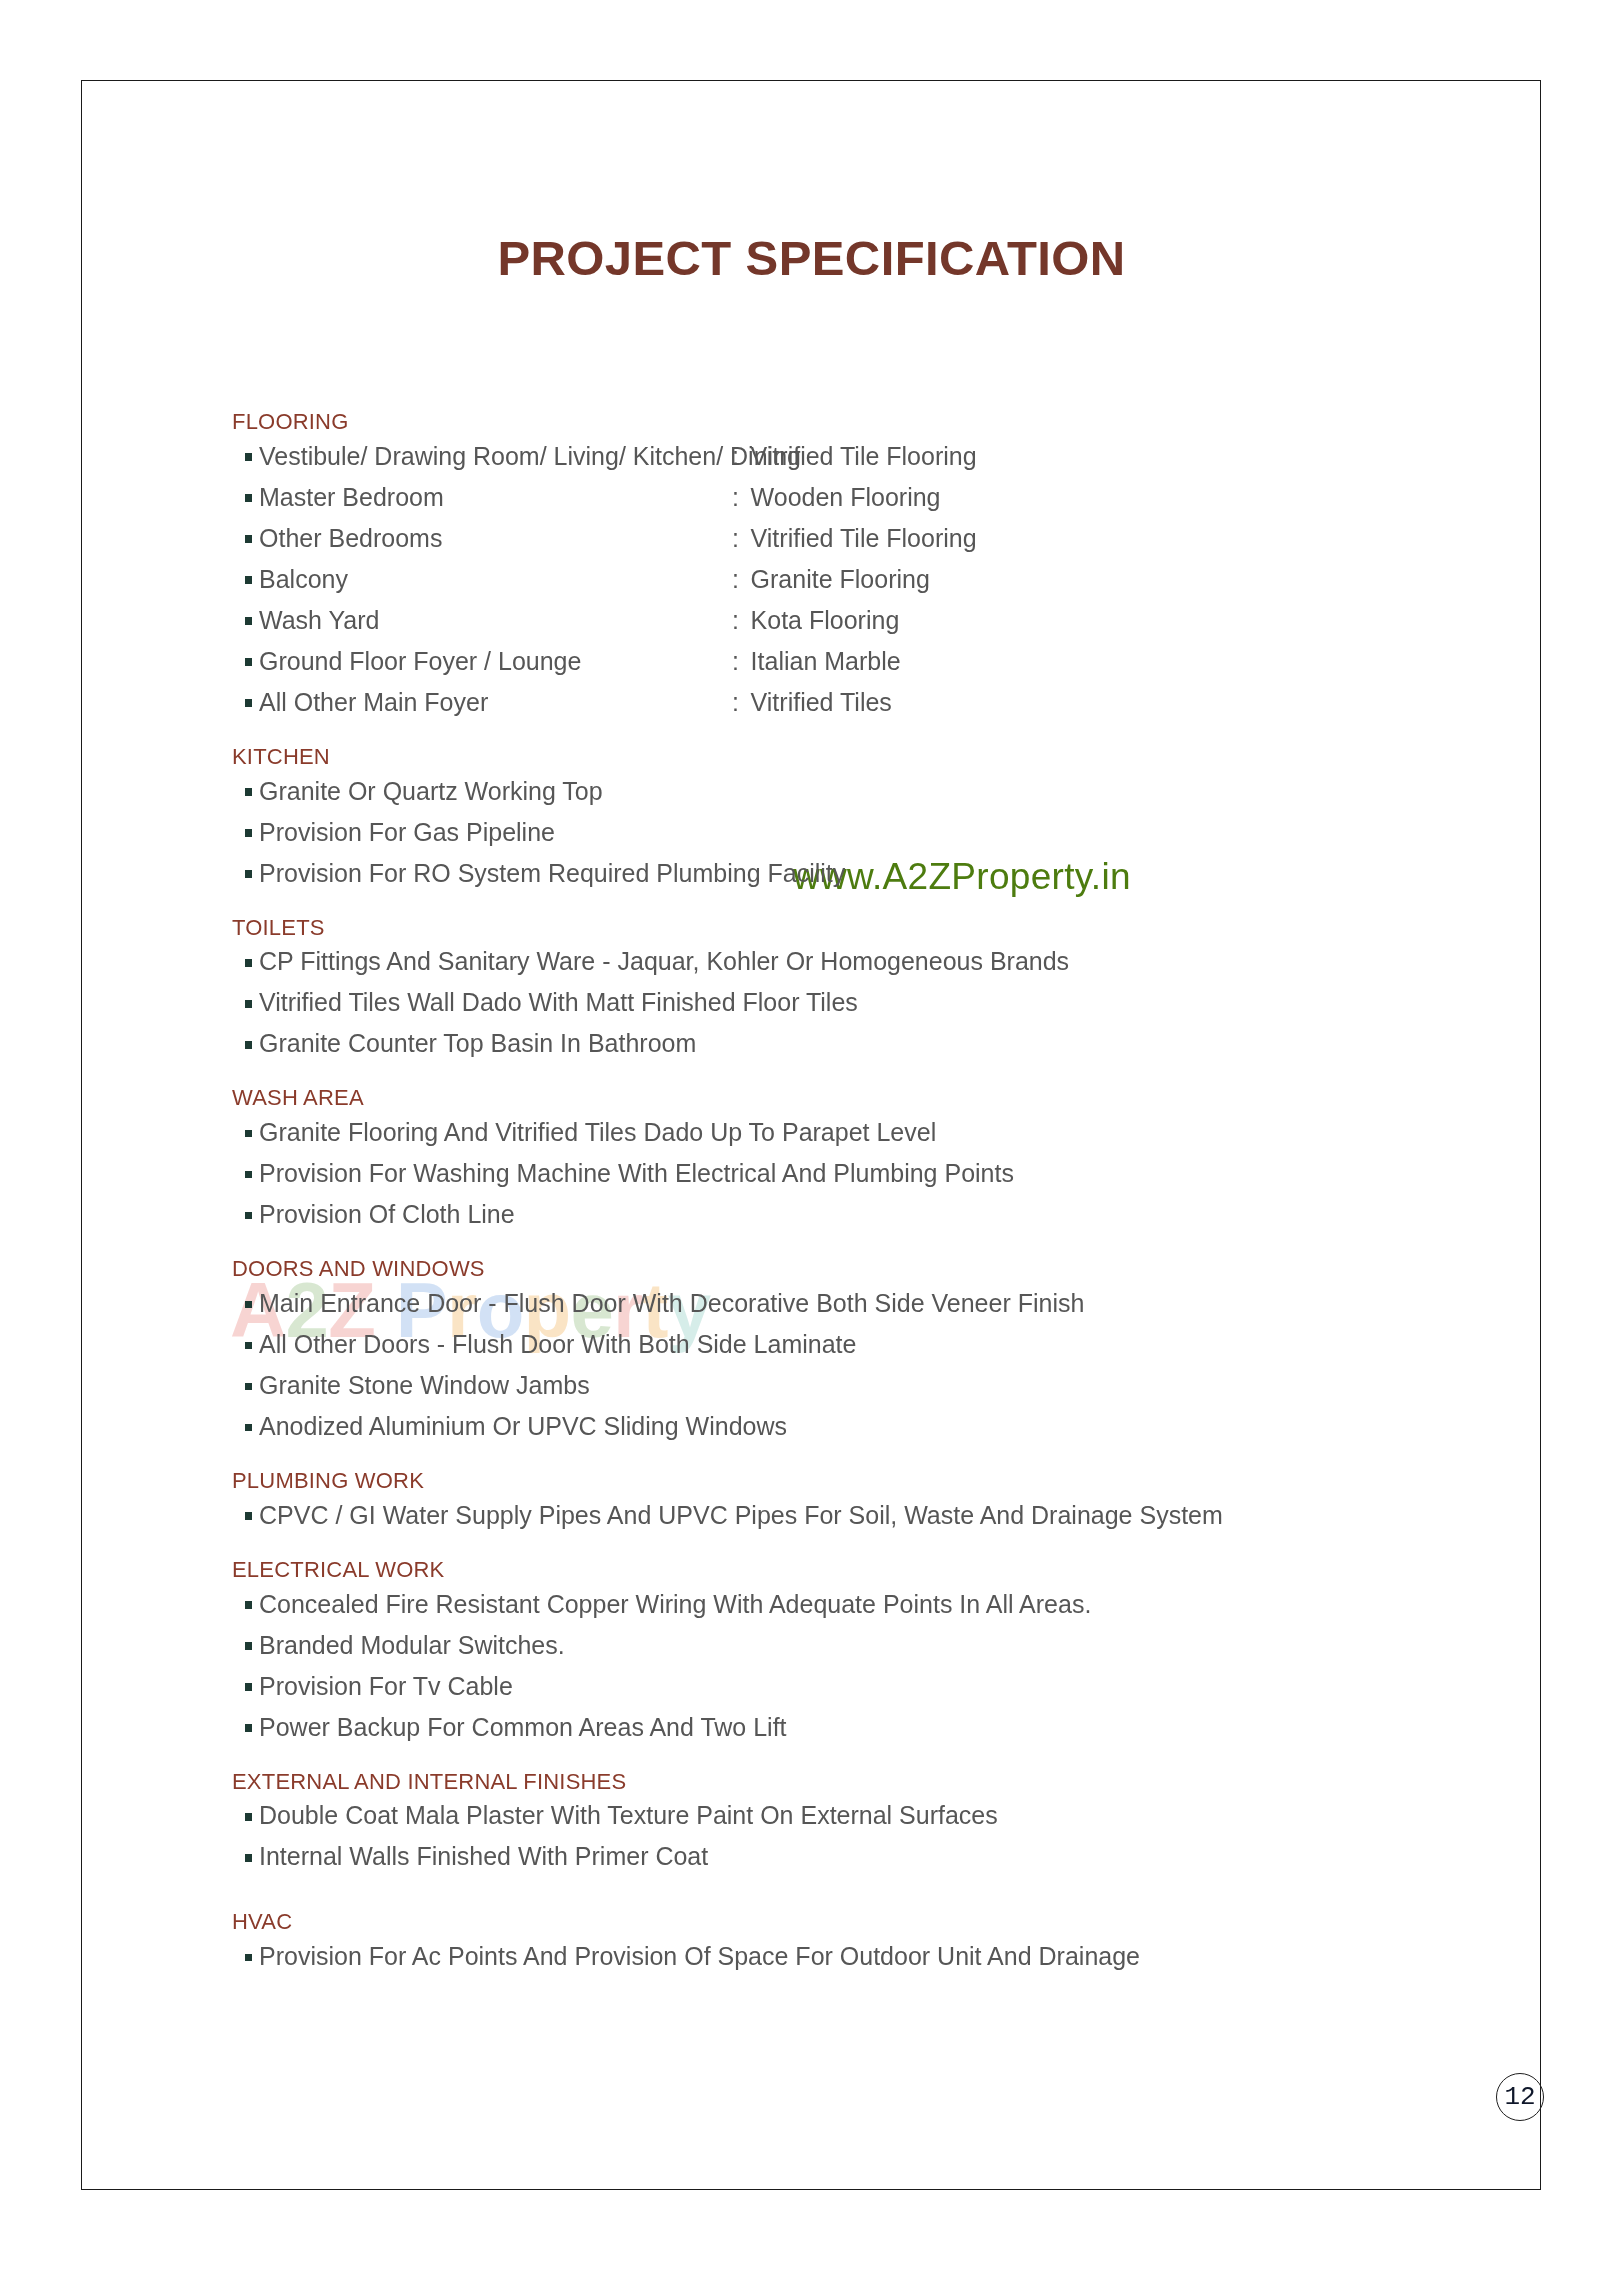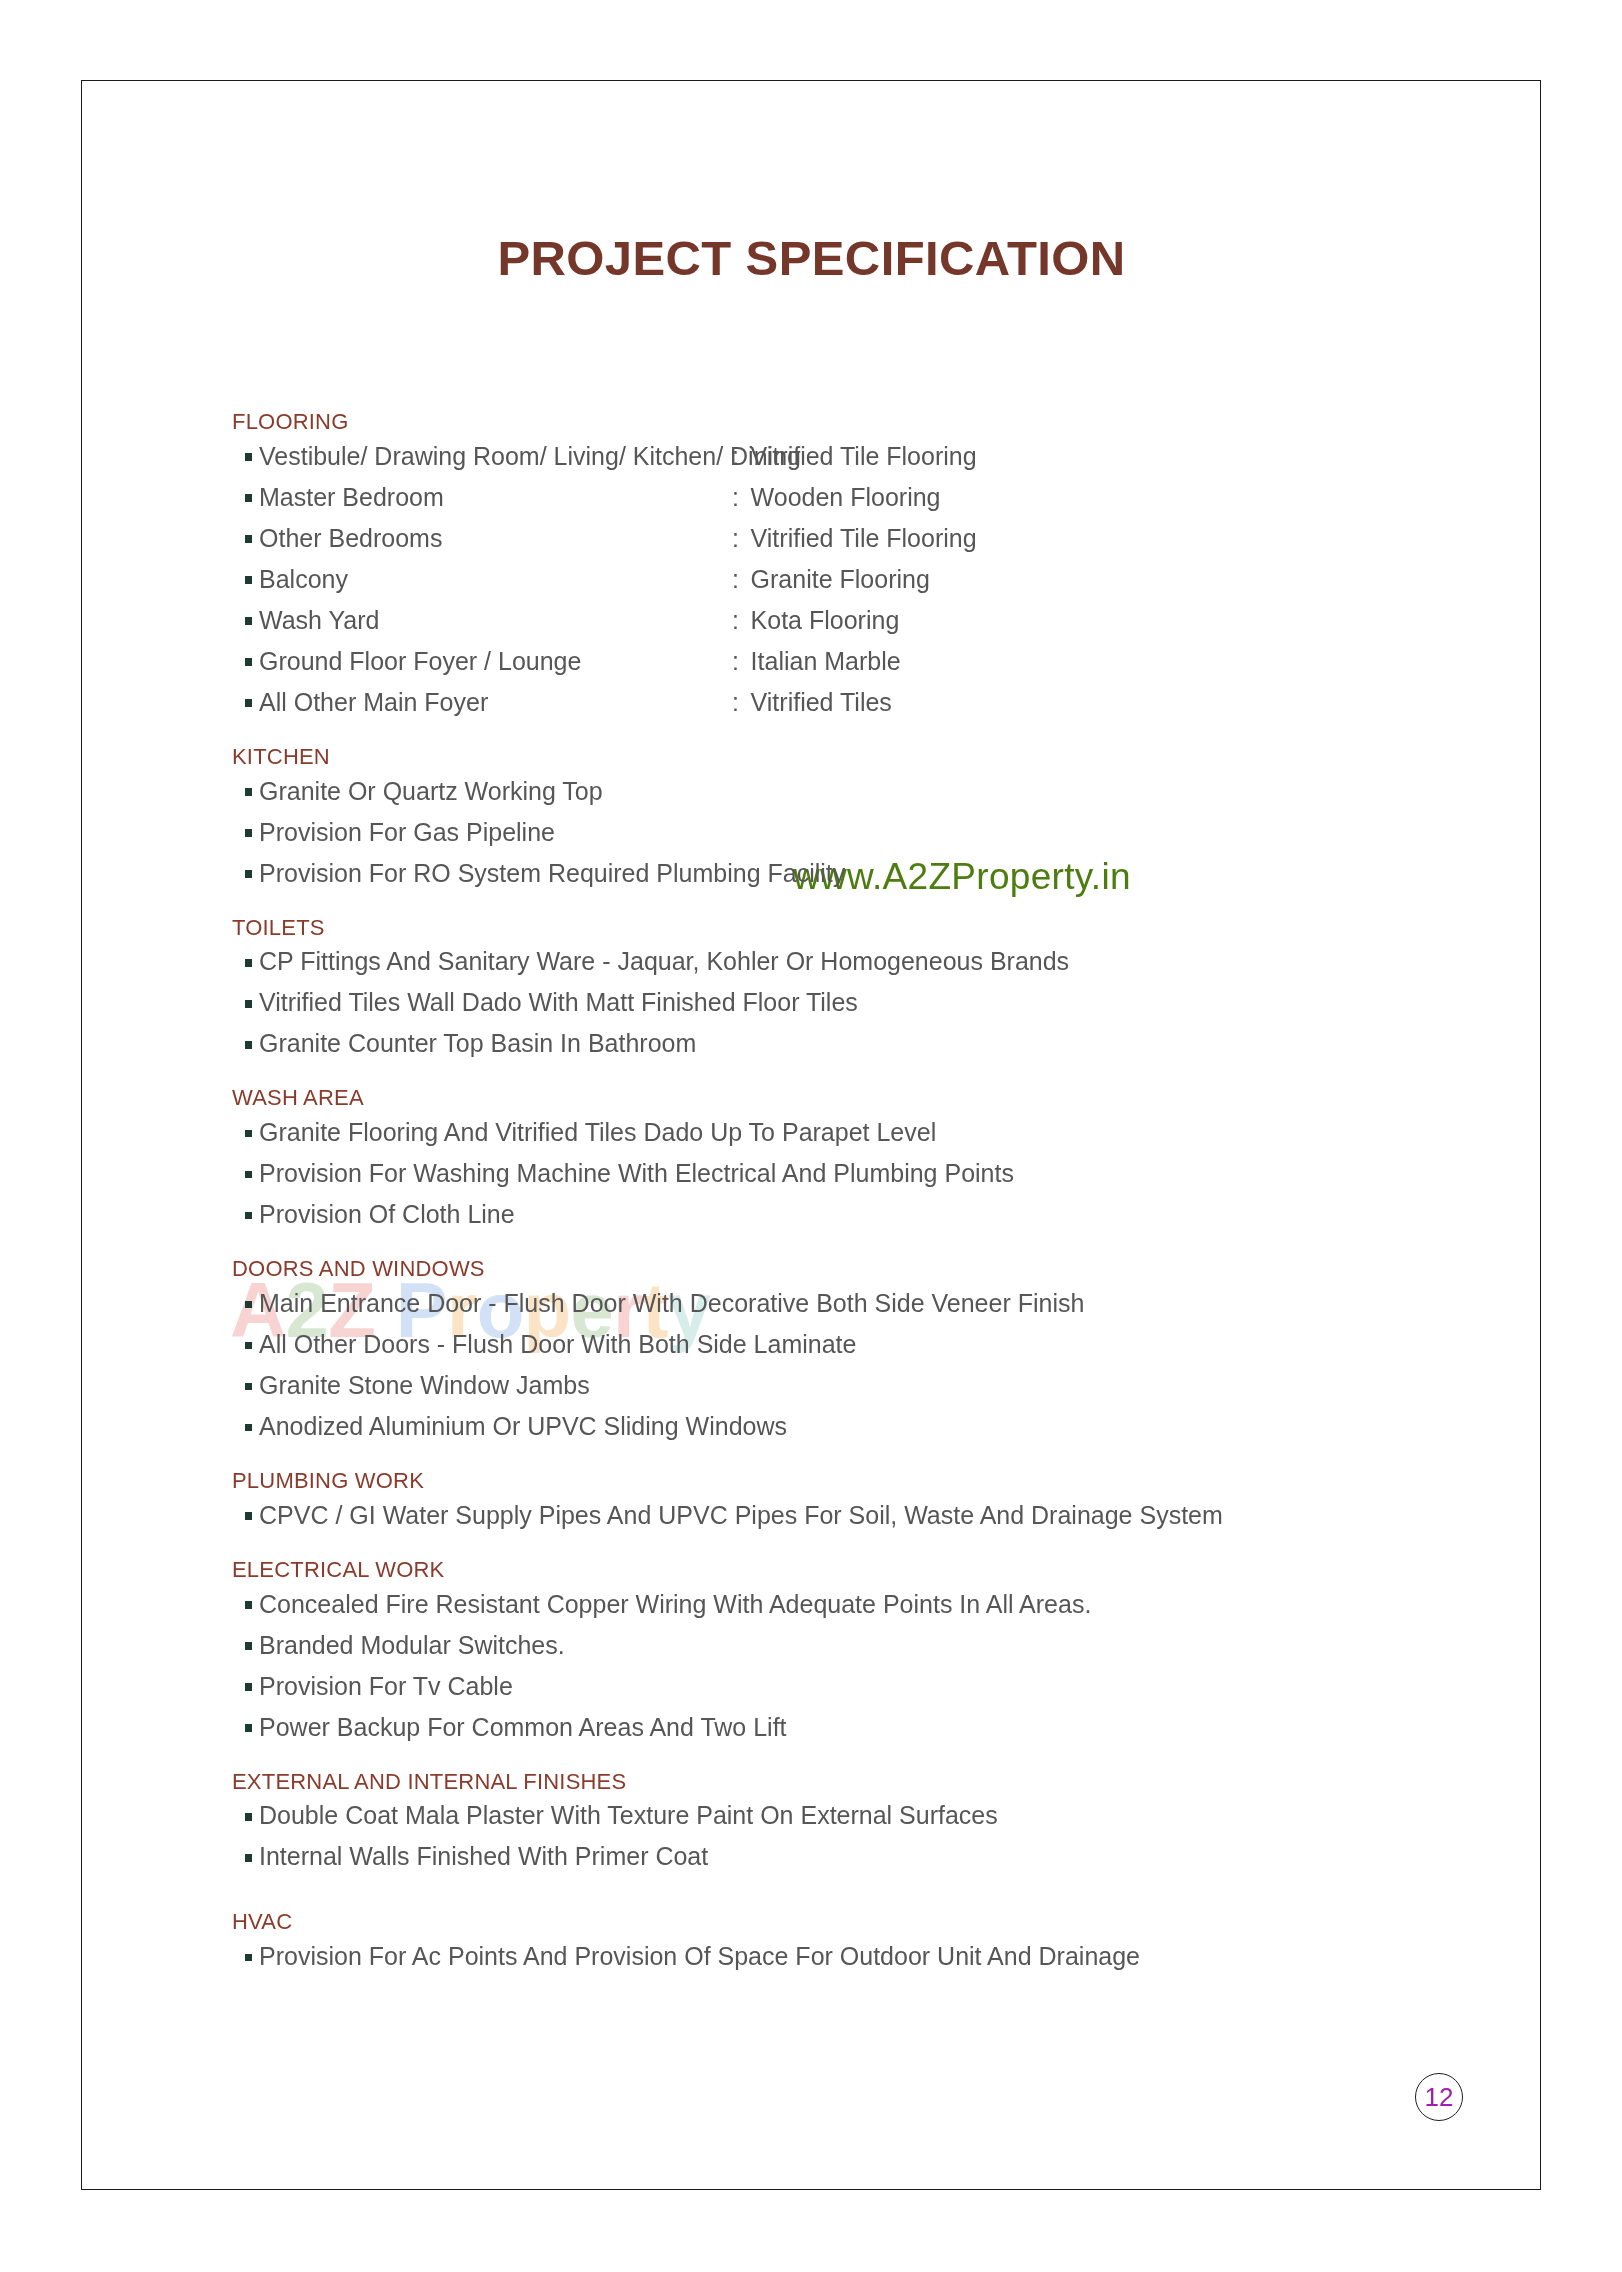--- a/index.html
+++ b/index.html
@@ -128,32 +128,32 @@
 
   
   .kv-row .kv-key { width: 473px; flex: 0 0 473px; white-space: nowrap; }
   .kv-row .kv-sep { flex: 0 0 auto; width: 18.6px; }
   .kv-row .kv-val { flex: 0 1 auto; white-space: nowrap; }
 
   
   .page-number {
     position: absolute;
     z-index: 3;
-    left: 1415px;
+    left: 1496px;
     top: 2073px;
     width: 46px;
     height: 46px;
     border: 1.7px solid #1f1f1f;
     border-radius: 50%;
     display: flex;
     align-items: center;
     justify-content: center;
     font-size: 26px;
-    color: #a21caf;
-    font-family: Liberation Sans, sans-serif;
+    color: #0f172a;
+    font-family: Liberation Mono, monospace;
   }
 </style>
 </head>
 <body>
 
 <div class="page-frame"></div>
 
 <div class="wm-layer">
   <div class="wm-url">www.A2ZProperty.in</div>
   <div class="wm-logo" id="wm-logo"><span style="color: rgb(232, 115, 109);">A</span><span style="color: rgb(127, 179, 106);">2</span><span style="color: rgb(232, 115, 109);">Z</span><span style="color: rgb(255, 255, 255);">&nbsp;</span><span style="color: rgb(109, 159, 224);">P</span><span style="color: rgb(240, 167, 65);">r</span><span style="color: rgb(109, 159, 224);">o</span><span style="color: rgb(240, 167, 65);">p</span><span style="color: rgb(127, 179, 106);">e</span><span style="color: rgb(232, 115, 109);">r</span><span style="color: rgb(240, 167, 65);">t</span><span style="color: rgb(123, 196, 184);">y</span></div>

